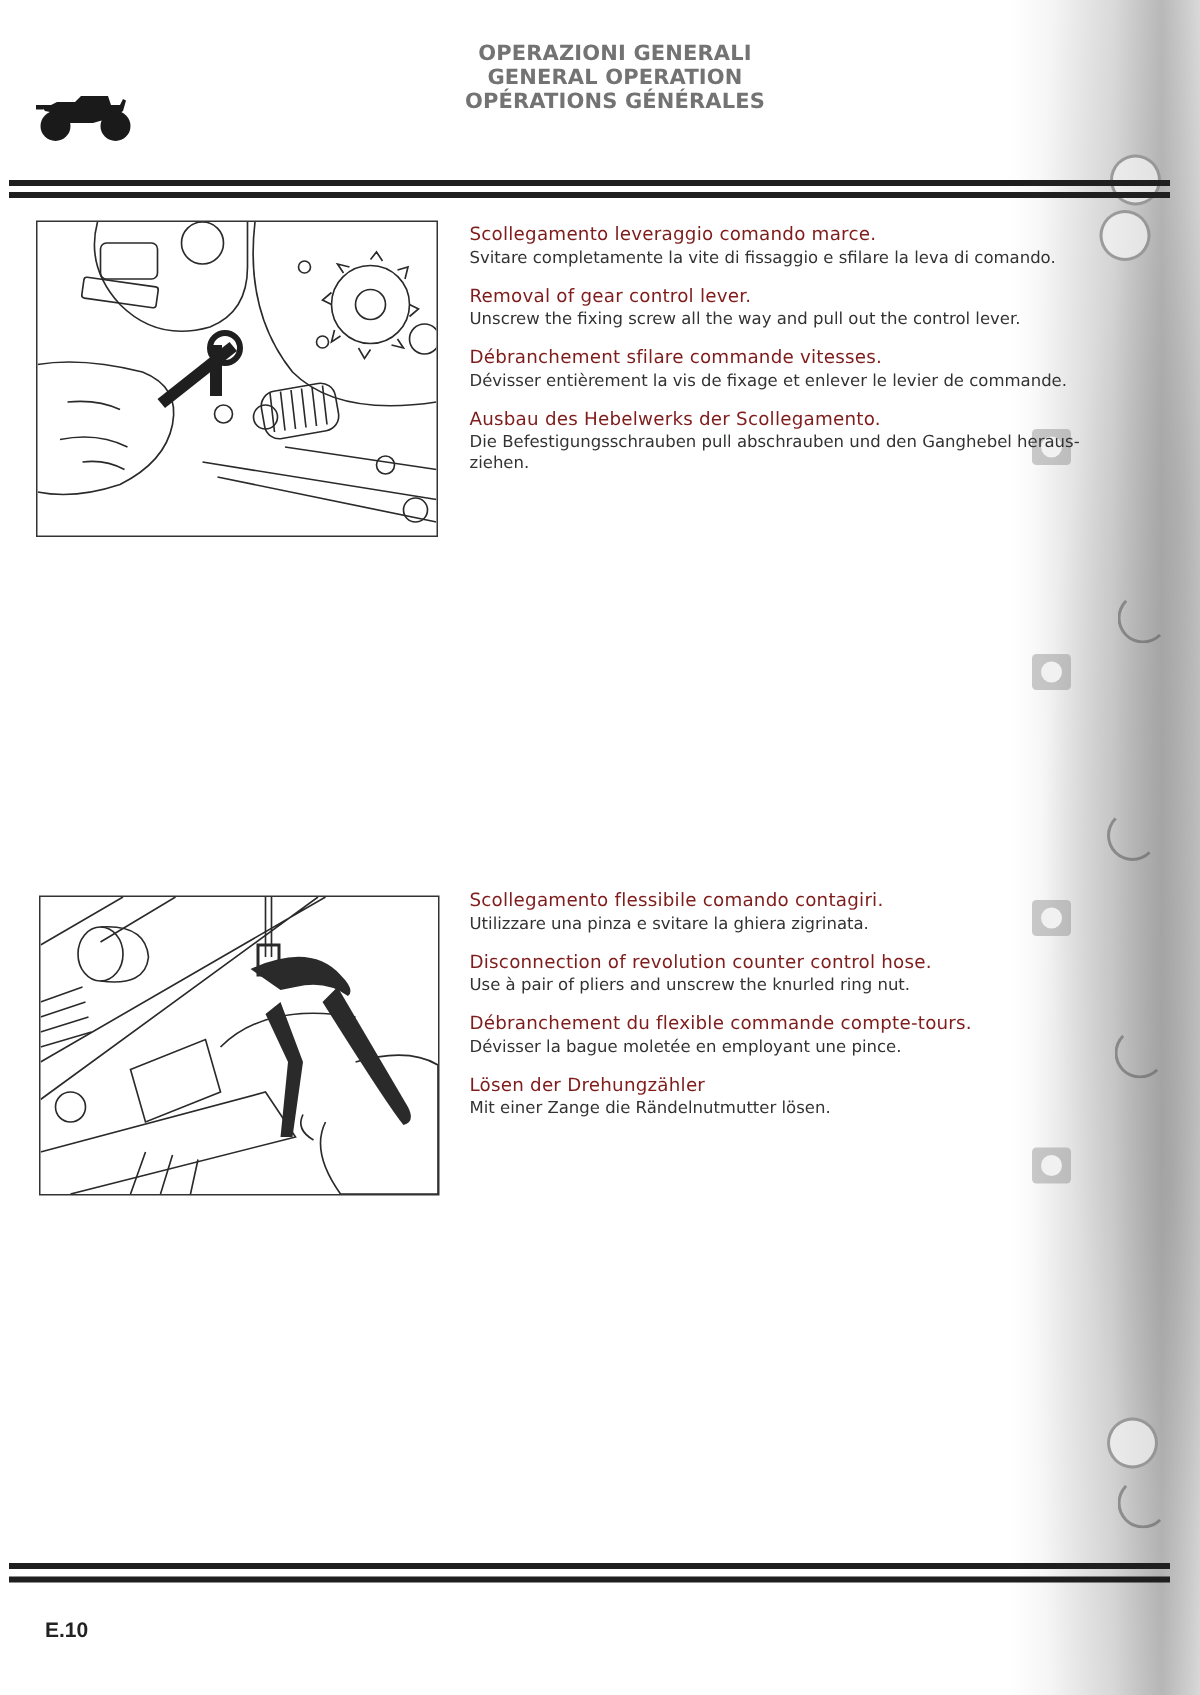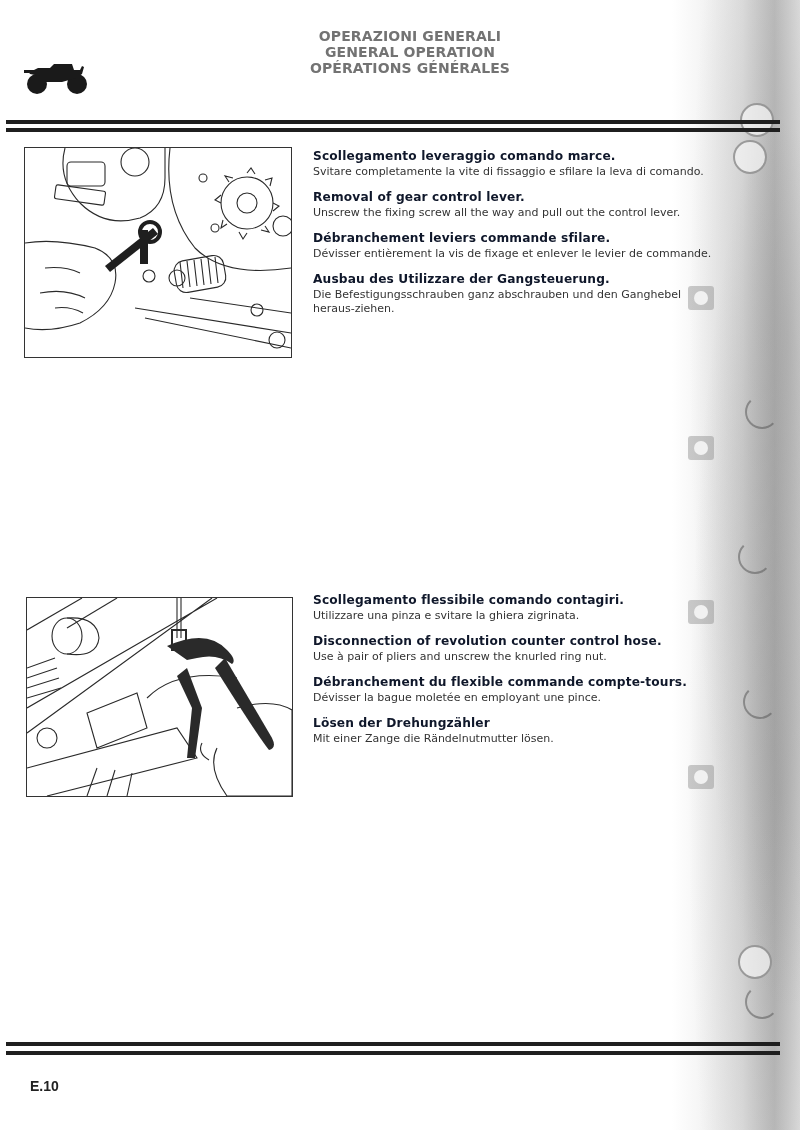--- a/index.html
+++ b/index.html
@@ -42,21 +42,21 @@
     .rule { position: absolute; left: 6px; width: 774px; background: #1f1f1f; }
 
     .figure {
       position: absolute; border: 1.3px solid #333; background: #fff; overflow: hidden;
     }
     .figure svg { width: 100%; height: 100%; display: block; }
 
     .textcol { position: absolute; left: 313px; width: 410px; }
     .para { margin: 0 0 11px 0; }
     .para h3 {
-      margin: 0; font-size: 12.2px; line-height: 15px; font-weight: bold; color: #0f172a;
+      margin: 0; font-size: 12.2px; line-height: 15px; font-weight: normal; color: #7f1d1d;
       letter-spacing: 0.15px;
     }
     .para p {
       margin: 1px 0 0 0; font-size: 11px; line-height: 14px; color: #333; font-weight: normal;
     }
 
     .page-num {
       position: absolute; left: 30px; top: 1078px; font-size: 14px; font-weight: bold;
       font-family: "Liberation Sans", sans-serif; color: #222;
     }
@@ -135,26 +135,26 @@
 <div class="textcol" style="top:149px;">
   <div class="para">
     <h3>Scollegamento leveraggio comando marce.</h3>
     <p>Svitare completamente la vite di fissaggio e sfilare la leva di comando.</p>
   </div>
   <div class="para">
     <h3>Removal of gear control lever.</h3>
     <p>Unscrew the fixing screw all the way and pull out the control lever.</p>
   </div>
   <div class="para">
-    <h3>Débranchement leviers commande sfilare.</h3>
+    <h3>Débranchement sfilare commande vitesses.</h3>
     <p>Dévisser entièrement la vis de fixage et enlever le levier de commande.</p>
   </div>
   <div class="para">
-    <h3>Ausbau des Utilizzare der Gangsteuerung.</h3>
-    <p>Die Befestigungsschrauben ganz abschrauben und den Ganghebel heraus-ziehen.</p>
+    <h3>Ausbau des Hebelwerks der Scollegamento.</h3>
+    <p>Die Befestigungsschrauben pull abschrauben und den Ganghebel heraus-ziehen.</p>
   </div>
 </div>
 
 <div class="figure" style="left:26px; top:597px; width:265px; height:198px;">
   <svg viewBox="0 0 265 198">
     <g fill="none" stroke="#2a2a2a" stroke-width="1.1">
 
       <path d="M0 110 L190 0 M0 135 L185 0"></path>
       <path d="M55 0 L0 32"></path>
       <path d="M90 0 L40 30"></path>

